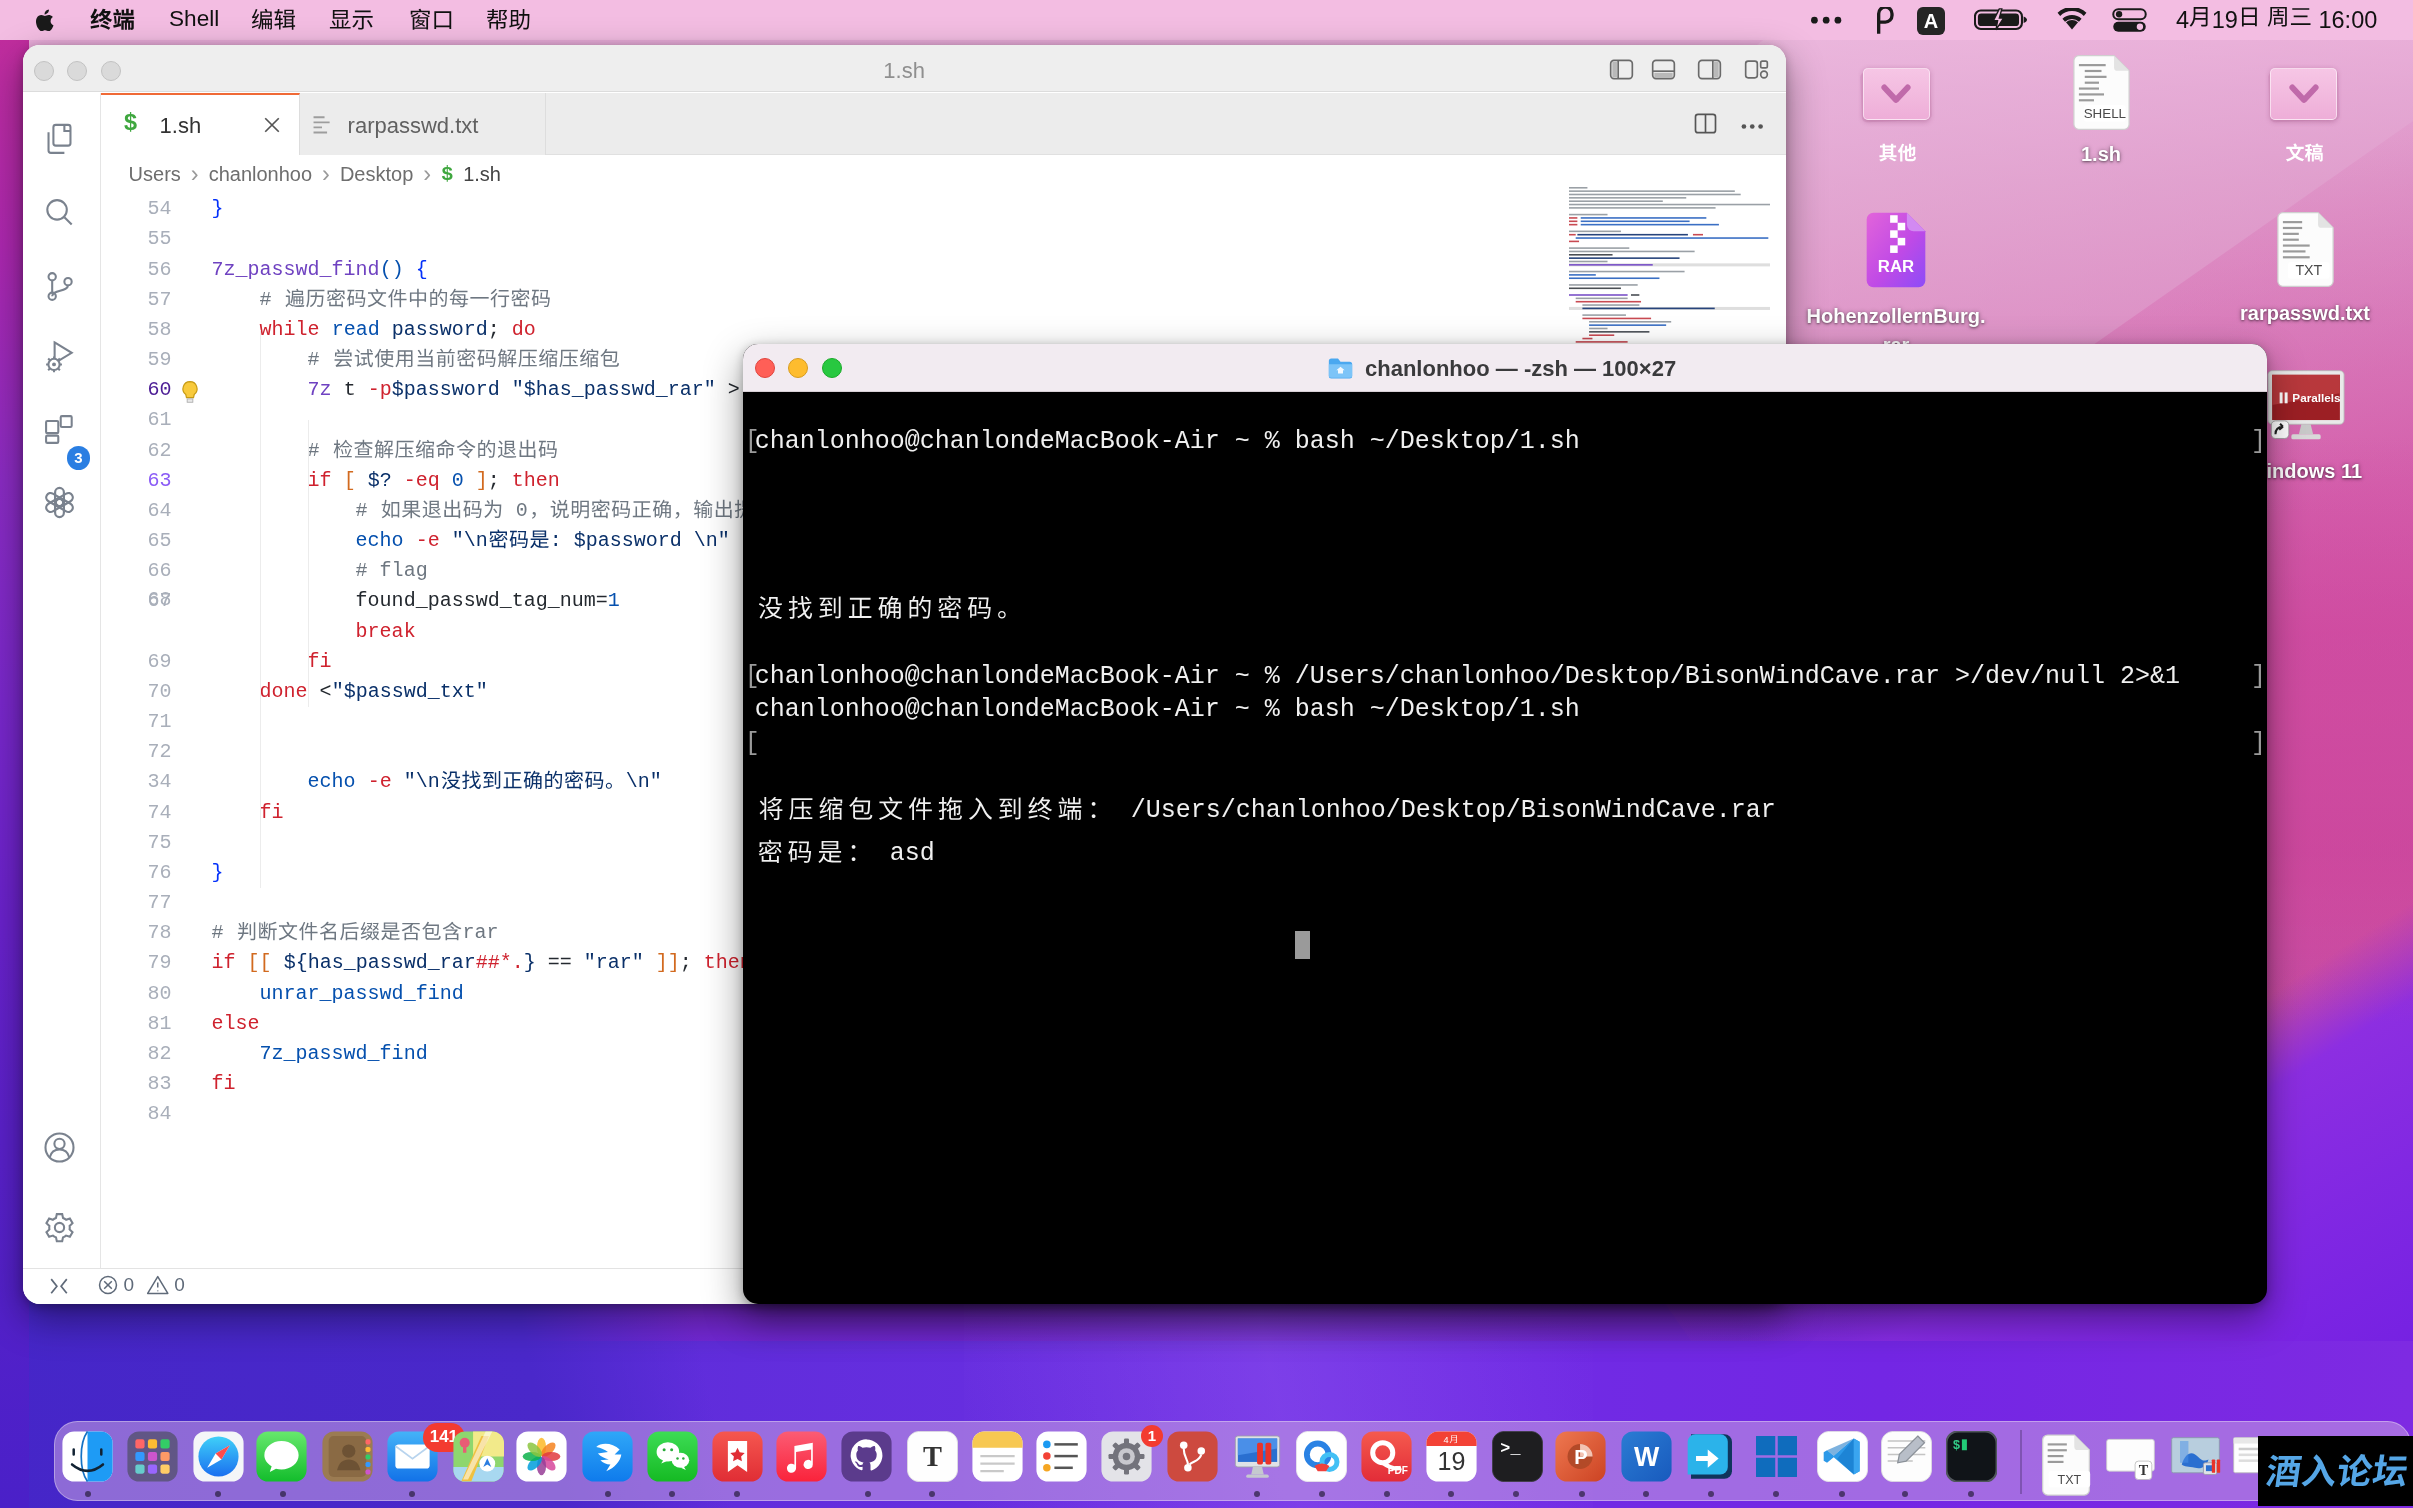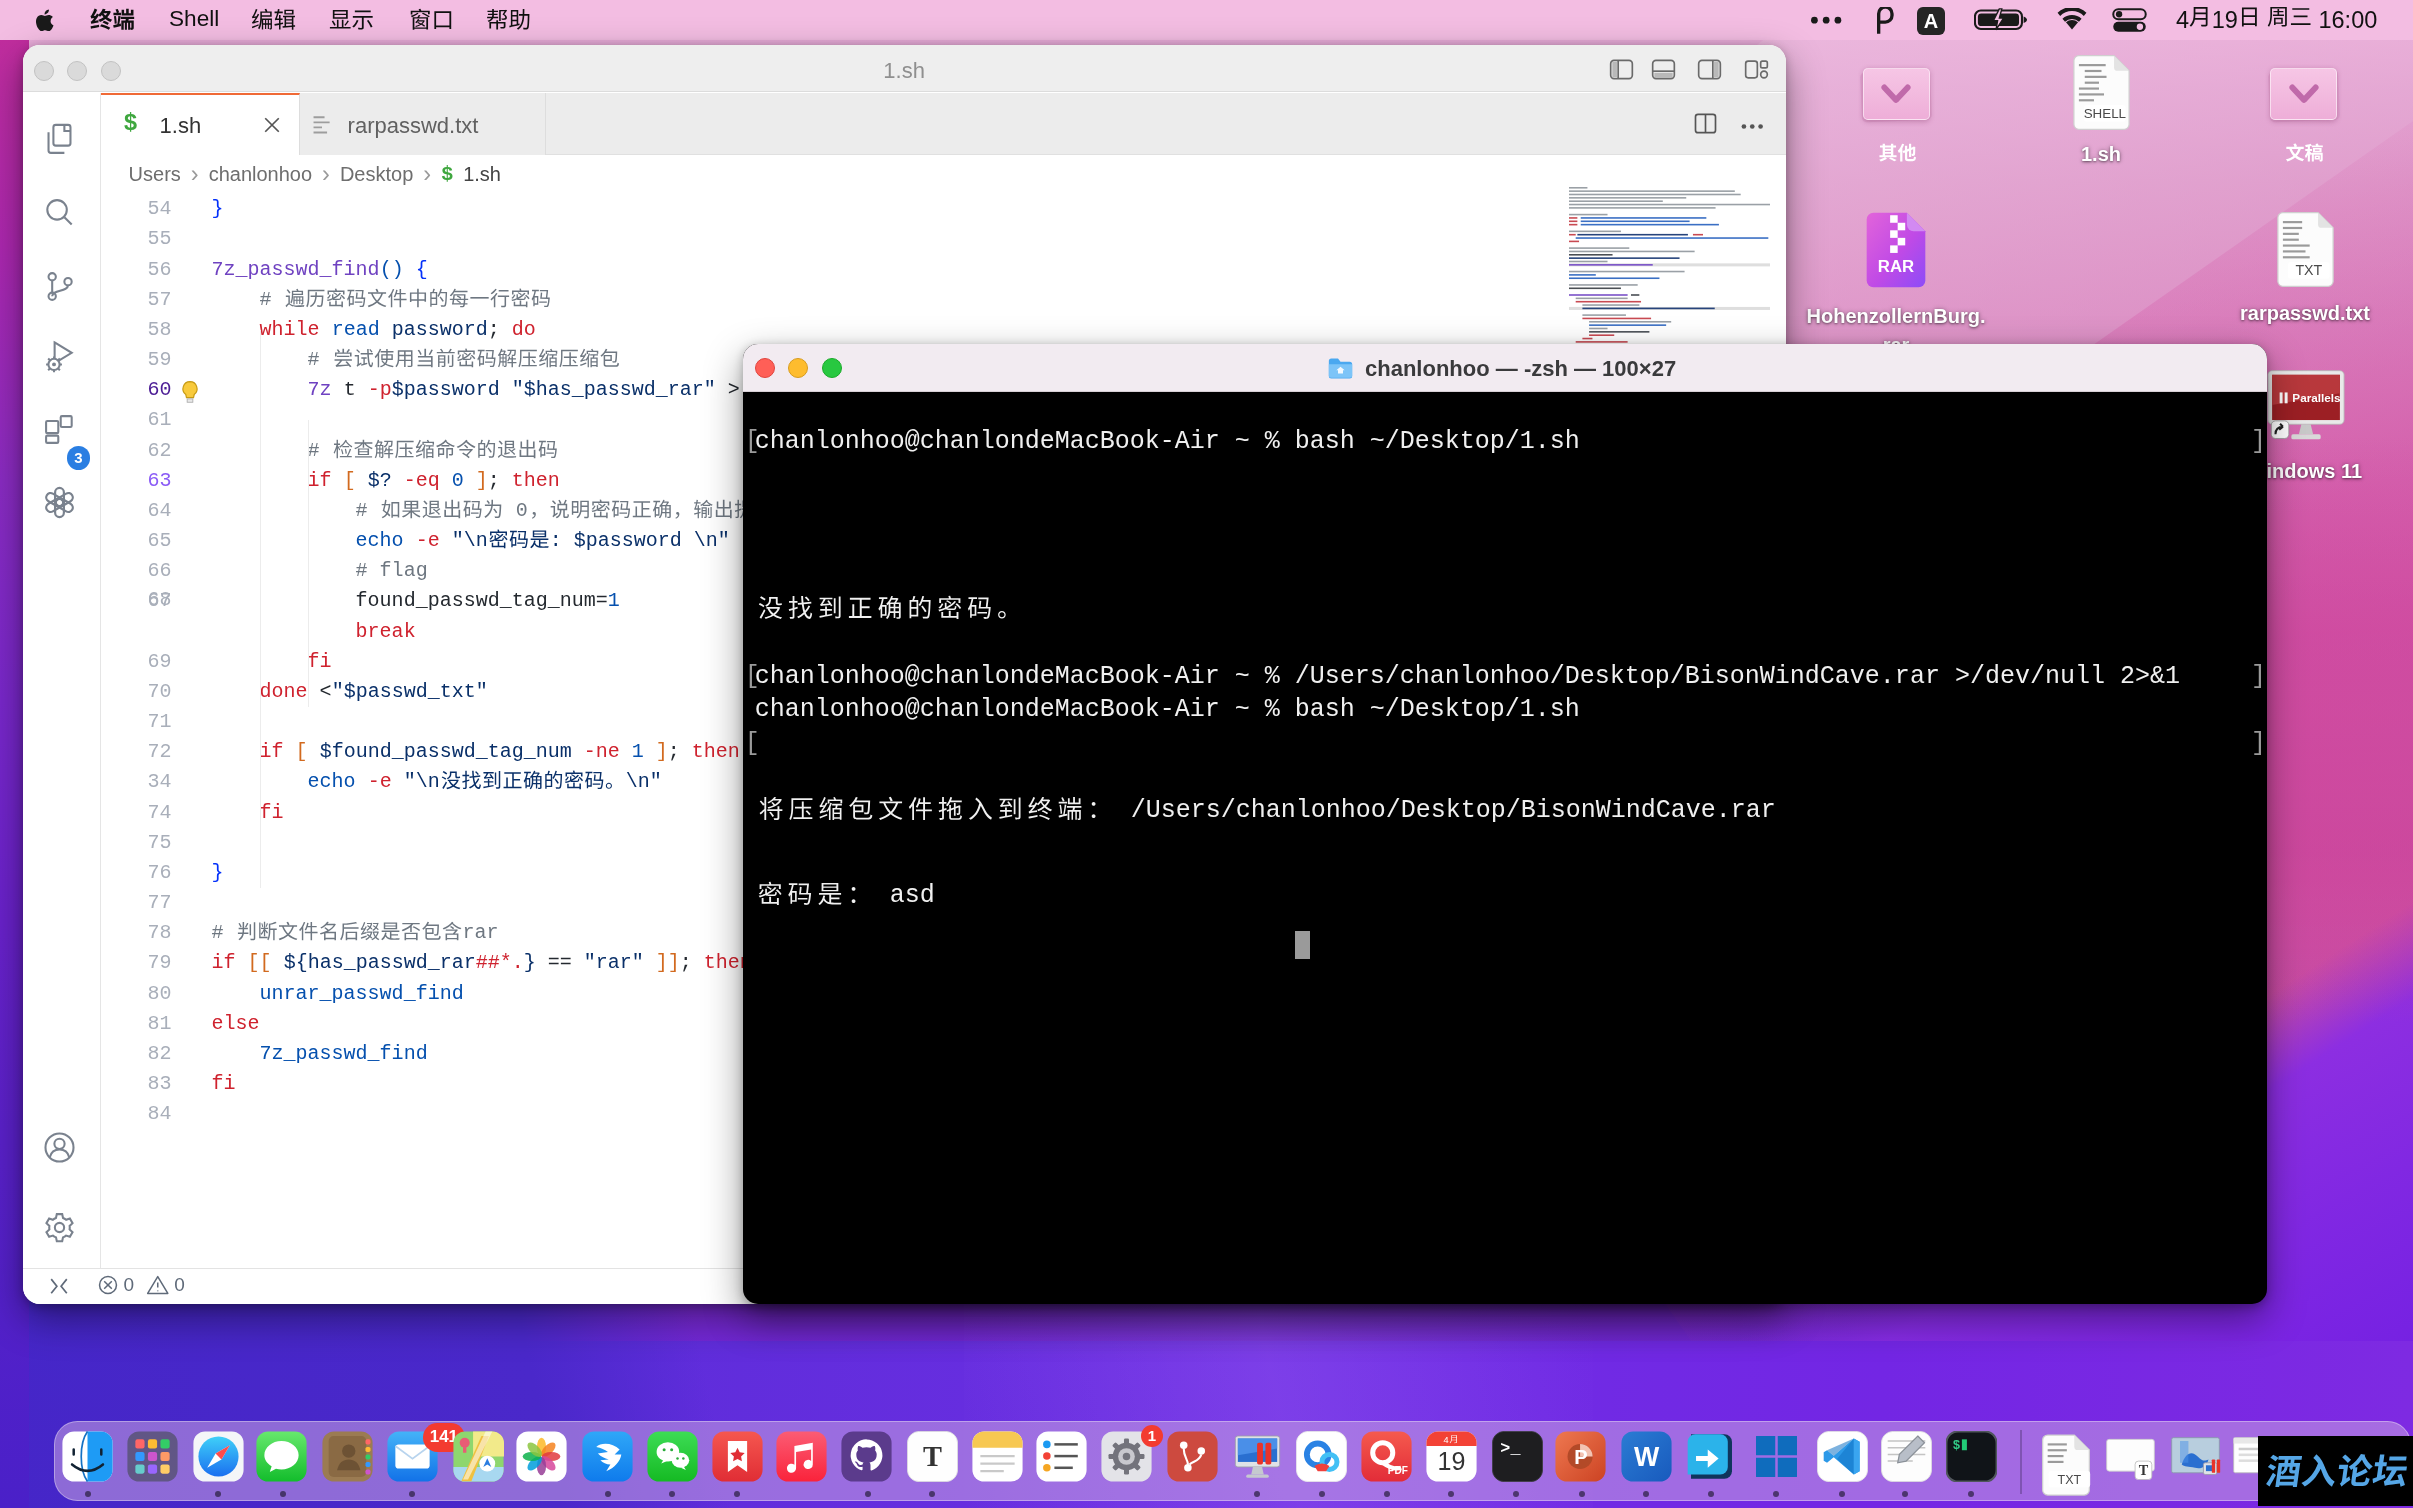--- a/index.html
+++ b/index.html
@@ -462,21 +462,20 @@
 <div class="ln" style="top:541px;color:#a9afba">67</div>
 <div class="cl" style="left:189px;top:541px">            found_passwd_tag_num=<span class="nm">1</span></div>
 <div class="ln" style="top:540px;color:#a9afba">68</div>
 <div class="cl" style="left:189px;top:572px"><span class="kw">            break</span></div>
 <div class="ln" style="top:602px;color:#a9afba">69</div>
 <div class="cl" style="left:189px;top:602px"><span class="kw">        fi</span></div>
 <div class="ln" style="top:632px;color:#a9afba">70</div>
 <div class="cl" style="left:189px;top:632px"><span class="kw">    done</span> &lt;<span class="st">"$passwd_txt"</span></div>
 <div class="ln" style="top:662px">71</div>
 <div class="ln" style="top:692px;color:#a9afba">72</div>
-<div class="cl" style="left:189px;top:692px"><span class="kw">    if</span><span class="sq"> [</span><span class="vr"> $found_passwd_tag_num</span><span class="kw"> -ne</span><span class="nm"> 1</span><span class="sq"> ]</span>; <span class="kw">then</span></div>
 <div class="ln" style="top:722px;color:#a9afba">34</div>
 <div class="cl" style="left:189px;top:722px"><span class="bi">        echo</span><span class="kw"> -e</span><span class="st"> "\n</span><svg style="" width="186" height="20" viewBox="0 0 221.4 24" fill="#0a3069">
           <use href="#r6ca1" transform="translate(0.3,0) scale(0.024)"></use>
           <use href="#r627e" transform="translate(24.9,0) scale(0.024)"></use>
           <use href="#r5230" transform="translate(49.5,0) scale(0.024)"></use>
           <use href="#r6b63" transform="translate(74.1,0) scale(0.024)"></use>
           <use href="#r786e" transform="translate(98.7,0) scale(0.024)"></use>
           <use href="#r7684" transform="translate(123.3,0) scale(0.024)"></use>
           <use href="#r5bc6" transform="translate(147.9,0) scale(0.024)"></use>
           <use href="#r7801" transform="translate(172.5,0) scale(0.024)"></use>
@@ -630,21 +629,21 @@
           <use href="#r5305" transform="translate(110.5,0) scale(0.03)"></use>
           <use href="#r6587" transform="translate(146.4,0) scale(0.03)"></use>
           <use href="#r4ef6" transform="translate(182.2,0) scale(0.03)"></use>
           <use href="#r62d6" transform="translate(218.1,0) scale(0.03)"></use>
           <use href="#r5165" transform="translate(254.0,0) scale(0.03)"></use>
           <use href="#r5230" transform="translate(289.8,0) scale(0.03)"></use>
           <use href="#r7ec8" transform="translate(325.7,0) scale(0.03)"></use>
           <use href="#r7aef" transform="translate(361.5,0) scale(0.03)"></use>
           <use href="#rff1a" transform="translate(397.4,0) scale(0.03)"></use>
         </svg> /Users/chanlonhoo/Desktop/BisonWindCave.rar</div>
-<div class="trow" style="left:11.7px;top:535px"><svg style="vertical-align:-3.8px;" width="120" height="25" viewBox="0 0 143.4 30" fill="#f0f0f0">
+<div class="trow" style="left:11.7px;top:493px"><svg style="vertical-align:-3.8px;" width="120" height="25" viewBox="0 0 143.4 30" fill="#f0f0f0">
           <use href="#r5bc6" transform="translate(2.9,0) scale(0.03)"></use>
           <use href="#r7801" transform="translate(38.8,0) scale(0.03)"></use>
           <use href="#r662f" transform="translate(74.7,0) scale(0.03)"></use>
           <use href="#rff1a" transform="translate(110.5,0) scale(0.03)"></use>
         </svg> asd</div>
 <div class="abs" style="left:552px;top:587px;width:15px;height:28px;background:#9a9a9a"></div>
 </div>
 <div id="dock"></div>
 <svg class="abs" style="left:62px;top:1431px" width="51" height="51" viewBox="0 0 61 61">
       <rect x="0.5" y="0.5" width="60" height="60" rx="14" fill="#fff"></rect>

